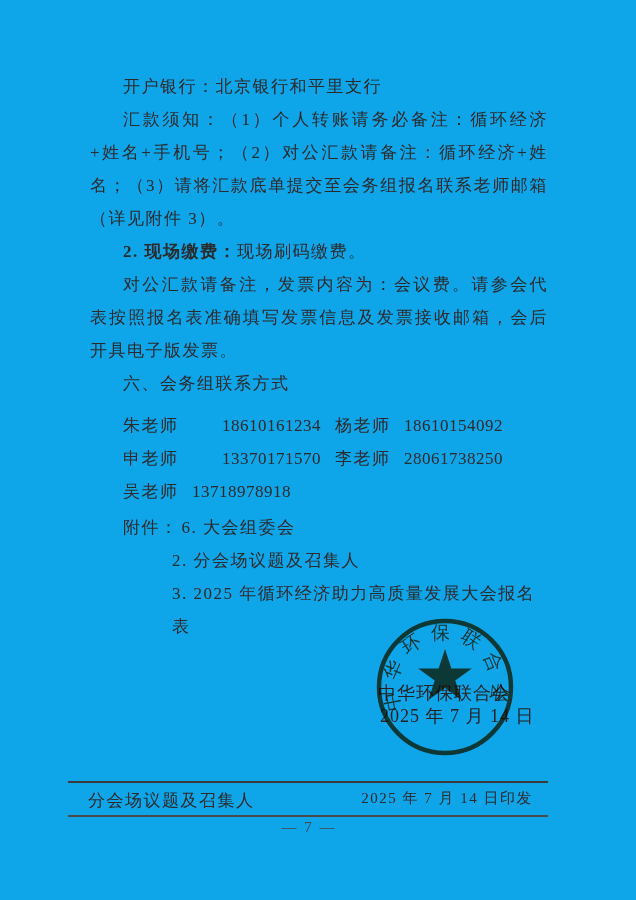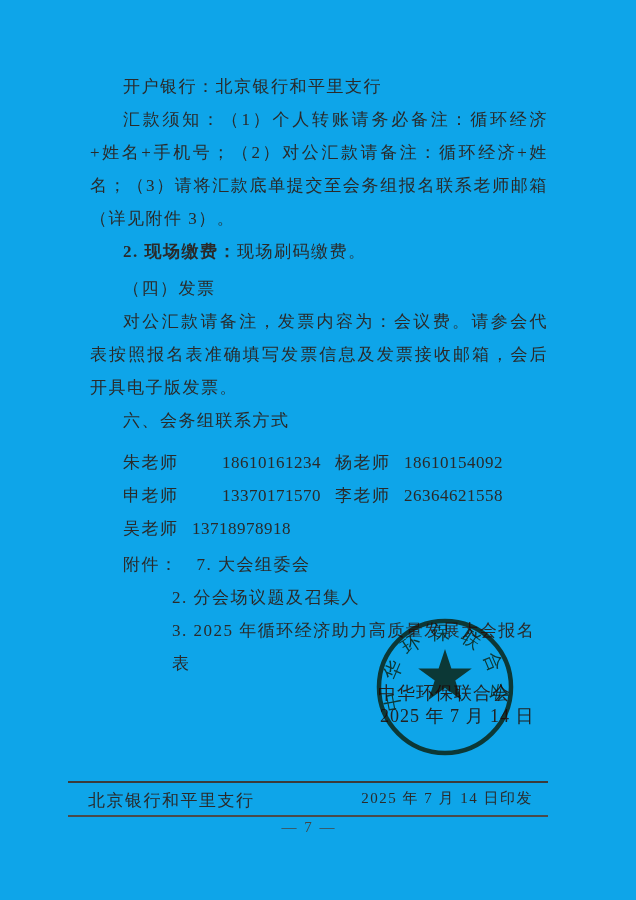--- a/index.html
+++ b/index.html
@@ -30,21 +30,21 @@
   
   .contacts{margin-top:9px;padding-left:33px;line-height:33px;}
   .contact-row{display:flex;}
   .c-name1{width:72px;}
   .c-phone1{width:113px;letter-spacing:0.5px;margin-left:27px;}
   .c-name2{width:69px;}
   .c-phone2{letter-spacing:0.5px;}
   
   .attachments{margin-top:3px;line-height:33px;}
   .att-first{padding-left:33px;}
-  .att-label{margin-right:18px;}
+  .att-label{margin-right:3px;}
   .att-indent{padding-left:82px;}
   
   .sign-org{
     position:absolute;left:378px;top:681px;
     font-size:18px;letter-spacing:1px;color:#222;
   }
   .sign-date{
     position:absolute;left:380px;top:704px;
     font-size:18px;letter-spacing:1px;color:#222;
   }
@@ -73,63 +73,62 @@
 </style>
 </head>
 <body>
 
 <div class="page">
 
   <div class="content">
     <p class="single">开户银行：北京银行和平里支行</p>
     <p>汇款须知：（1）个人转账请务必备注：循环经济+姓名+手机号；（2）对公汇款请备注：循环经济+姓名；（3）请将汇款底单提交至会务组报名联系老师邮箱（详见附件 3）。</p>
     <p><span class="bold">2. 现场缴费：</span><span>现场刷码缴费。</span></p>
-    <p class="mt4 single">（四）发票</p>
     <p>对公汇款请备注，发票内容为：会议费。请参会代表按照报名表准确填写发票信息及发票接收邮箱，会后开具电子版发票。</p>
     <p class="heading">六、会务组联系方式</p>
 
     <div class="contacts">
       <div class="contact-row">
         <span class="c-name1">朱老师</span>
         <span class="c-phone1">18610161234</span>
         <span class="c-name2">杨老师</span>
         <span class="c-phone2">18610154092</span>
       </div>
       <div class="contact-row">
         <span class="c-name1">申老师</span>
         <span class="c-phone1">13370171570</span>
         <span class="c-name2">李老师</span>
-        <span class="c-phone2">26364621558</span>
+        <span class="c-phone2">28061738250</span>
       </div>
       <div class="contact-row">
         <span class="c-name2">吴老师</span>
         <span class="c-phone2">13718978918</span>
       </div>
     </div>
 
     <div class="attachments">
-      <div class="att-first"><span class="att-label">附件：</span><span>7. 大会组委会</span></div>
+      <div class="att-first"><span class="att-label">附件：</span><span>6. 大会组委会</span></div>
       <div class="att-indent"><span>2. 分会场议题及召集人</span></div>
       <div class="att-indent"><span>3.  2025 年循环经济助力高质量发展大会报名表</span></div>
     </div>
   </div>
 
   <div class="sign-org">中华环保联合会</div>
   <div class="sign-date">2025 年 7 月 14 日</div>
 
   <svg class="seal" viewBox="0 0 142 142" xmlns="http://www.w3.org/2000/svg">
     <circle cx="71" cy="71" r="66" fill="none" stroke-width="4.5" stroke="#d5472a"></circle>
     <path d="M71 33 L77.4 52.4 L97.8 52.4 L81.3 64.5 L87.6 84 L71 72 L54.4 84 L60.7 64.5 L44.2 52.4 L64.6 52.4 Z" fill="#d5472a"></path>
     <defs>
       <path id="seal-arc" d="M 27.5 91.3 A 48 48 0 1 1 114.5 91.3" fill="none"></path>
     </defs>
     <text font-size="19" letter-spacing="9" text-anchor="middle" font-family="Liberation Serif, DejaVu Serif, serif" fill="#d5472a">
       <textPath href="#seal-arc" startOffset="50%">中华环保联合会</textPath>
     </text>
   </svg>
 
   <div class="rule rule-top"></div>
-  <div class="footer-office">北京银行和平里支行</div>
+  <div class="footer-office">分会场议题及召集人</div>
   <div class="footer-date">2025 年 7 月 14 日印发</div>
   <div class="rule rule-bottom"></div>
   <div class="page-number">— 7 —</div>
 
 </div>
 
 </body></html>

